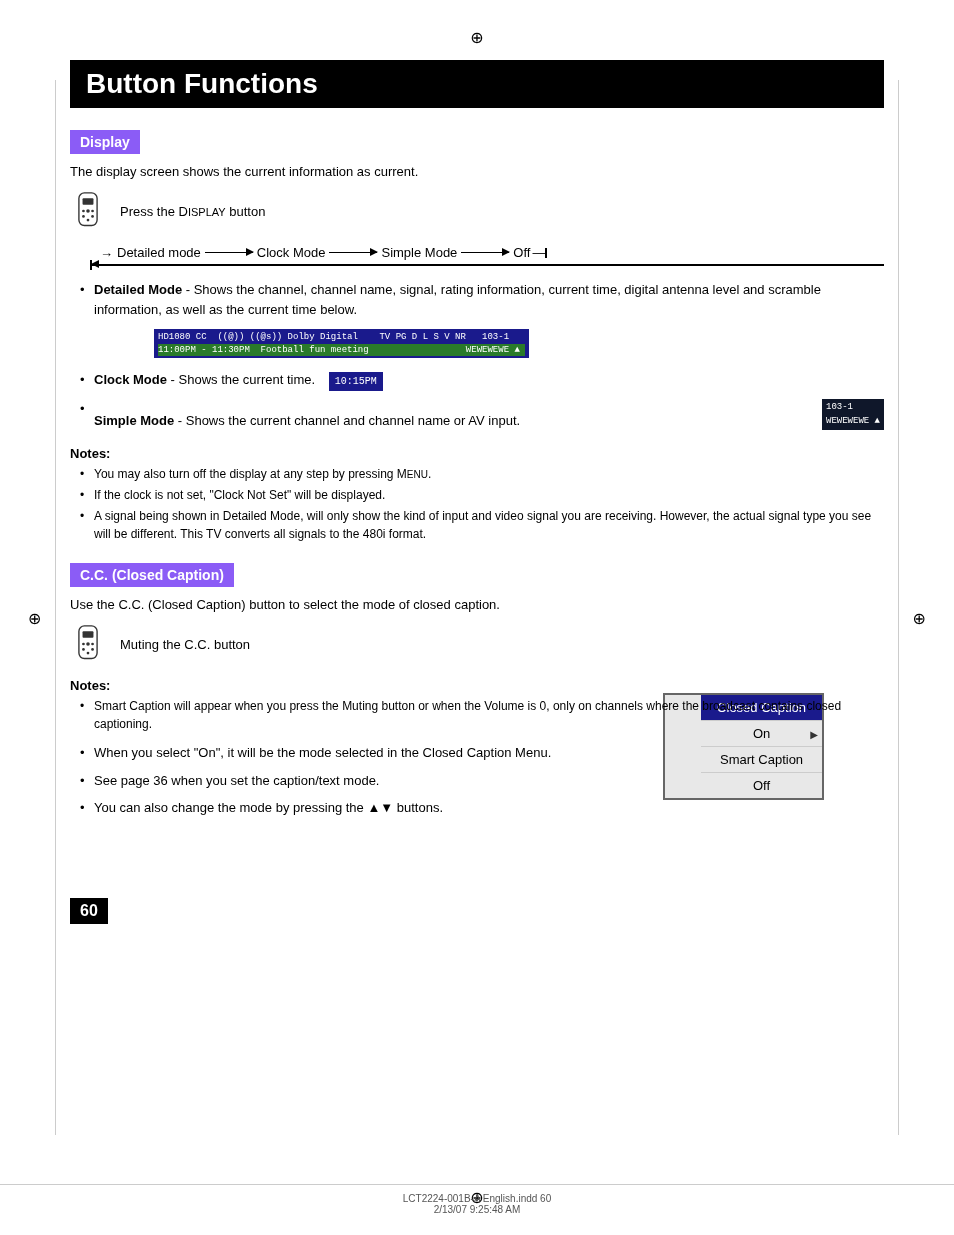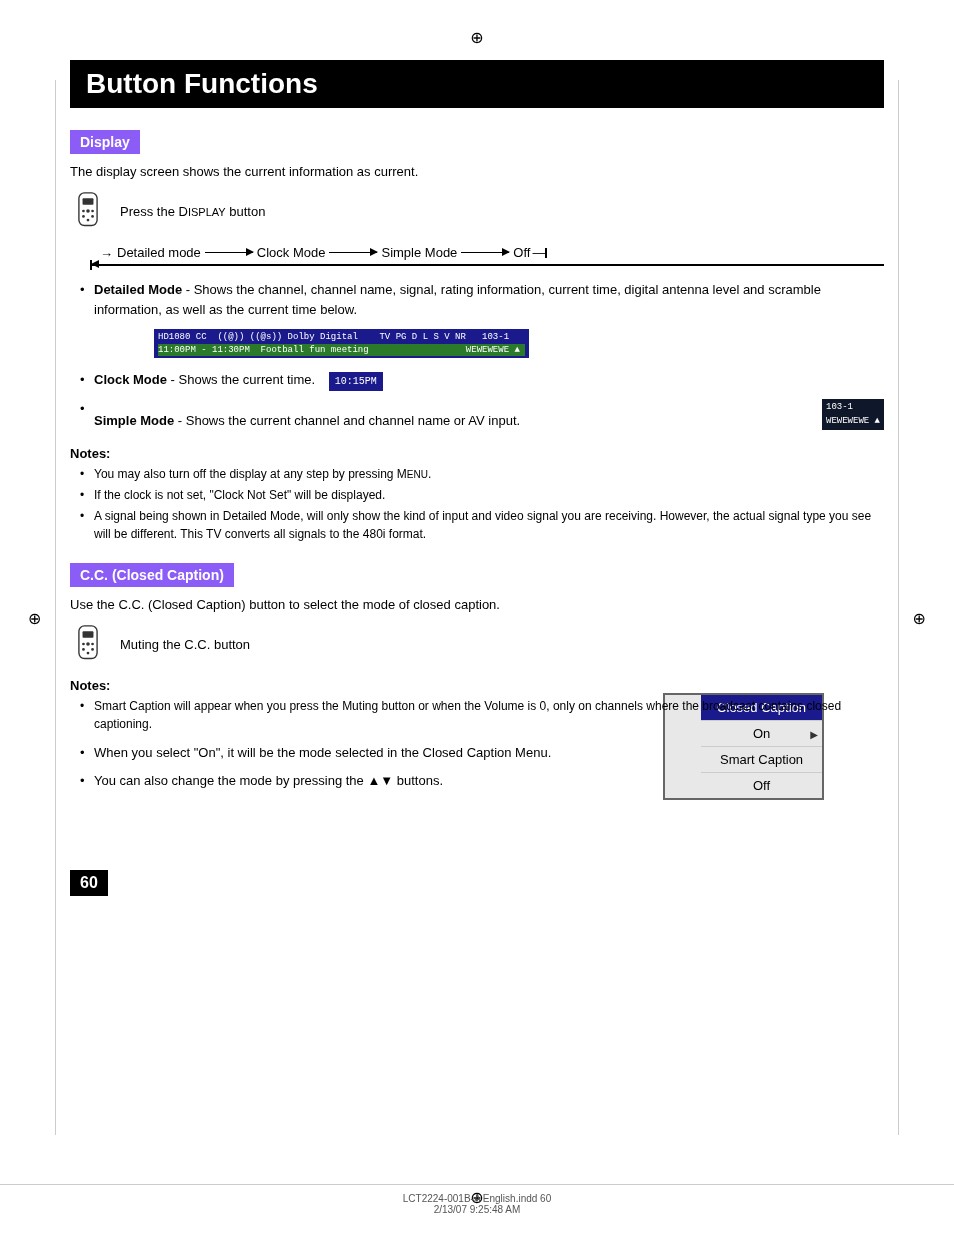--- a/index.html
+++ b/index.html
@@ -418,20 +418,21 @@
       <div class="cc-menu-item">Smart Caption</div>
       <div class="cc-menu-item">Off</div>
     </div>
 
     
     <div style="margin-top:10px;">
       <div class="notes-title">Notes:</div>
       <div class="note-item">Smart Caption will appear when you press the Muting button or when the Volume is 0, only on channels where the broadcast contains closed captioning.</div>
       <div style="margin-top:10px;"></div>
       <div class="bullet-item">When you select "On", it will be the mode selected in the Closed Caption Menu.</div>
+      <div class="bullet-item">See page 36 when you set the caption/text mode.</div>
       <div class="bullet-item">You can also change the mode by pressing the ▲▼ buttons.</div>
     </div>
   </div>
 
   <div style="margin-top: 60px;">
     <span class="page-number-box">60</span>
   </div>
 
   <div class="bottom-center-mark">⊕</div>
 

